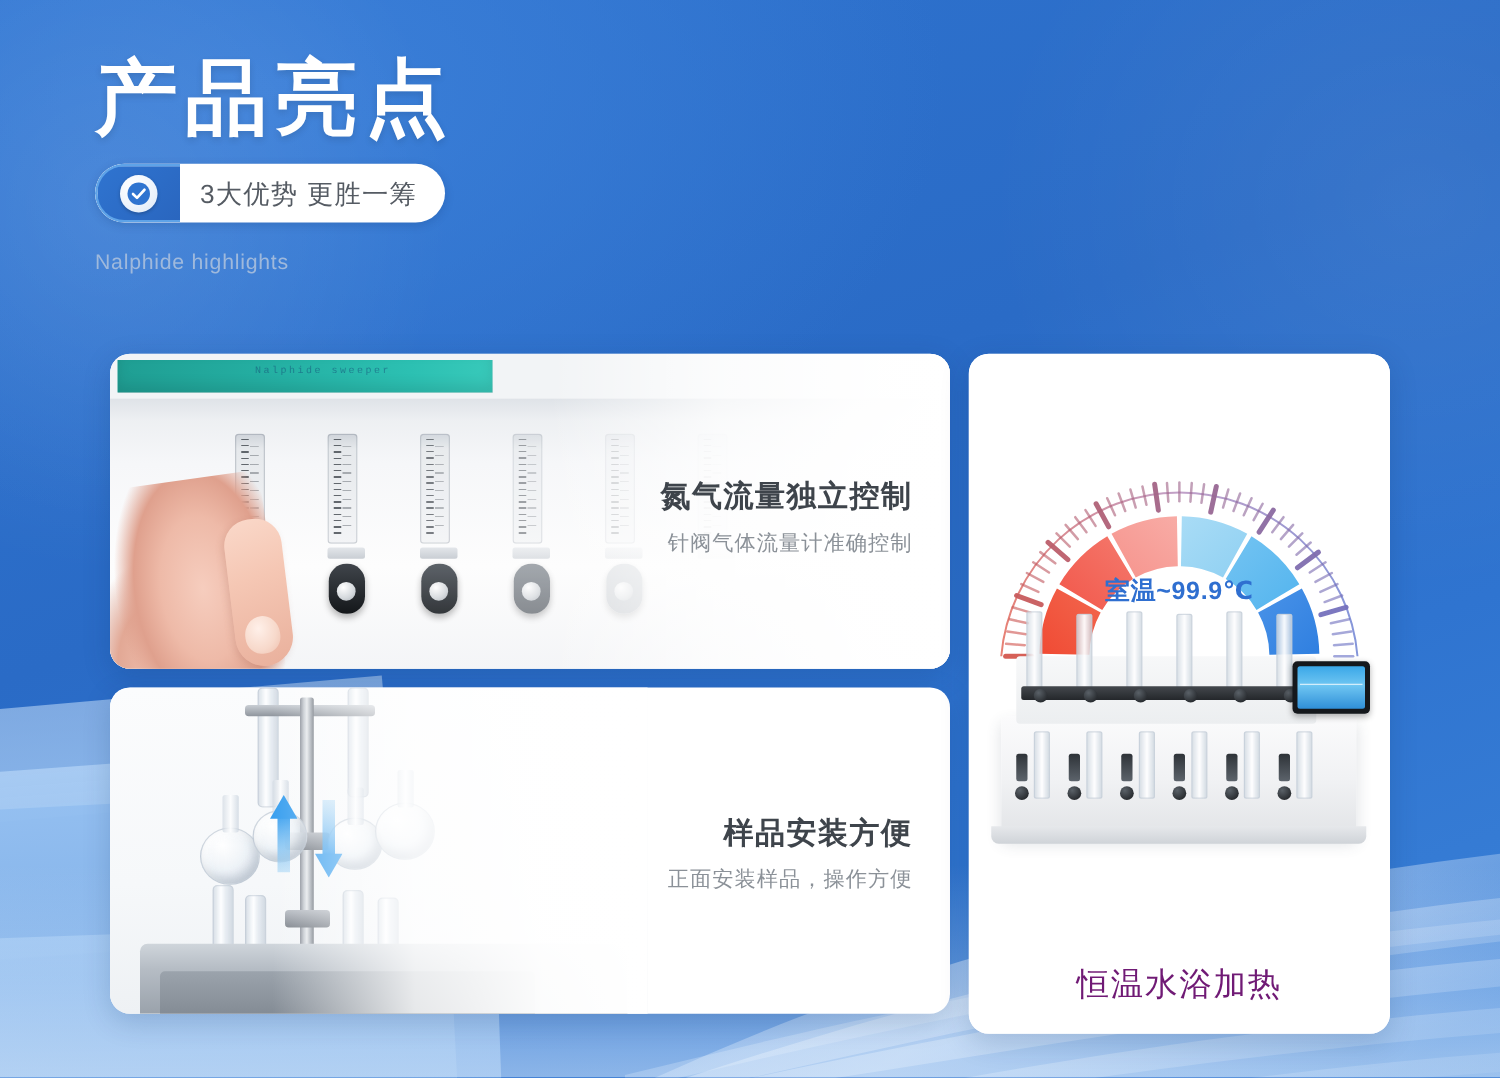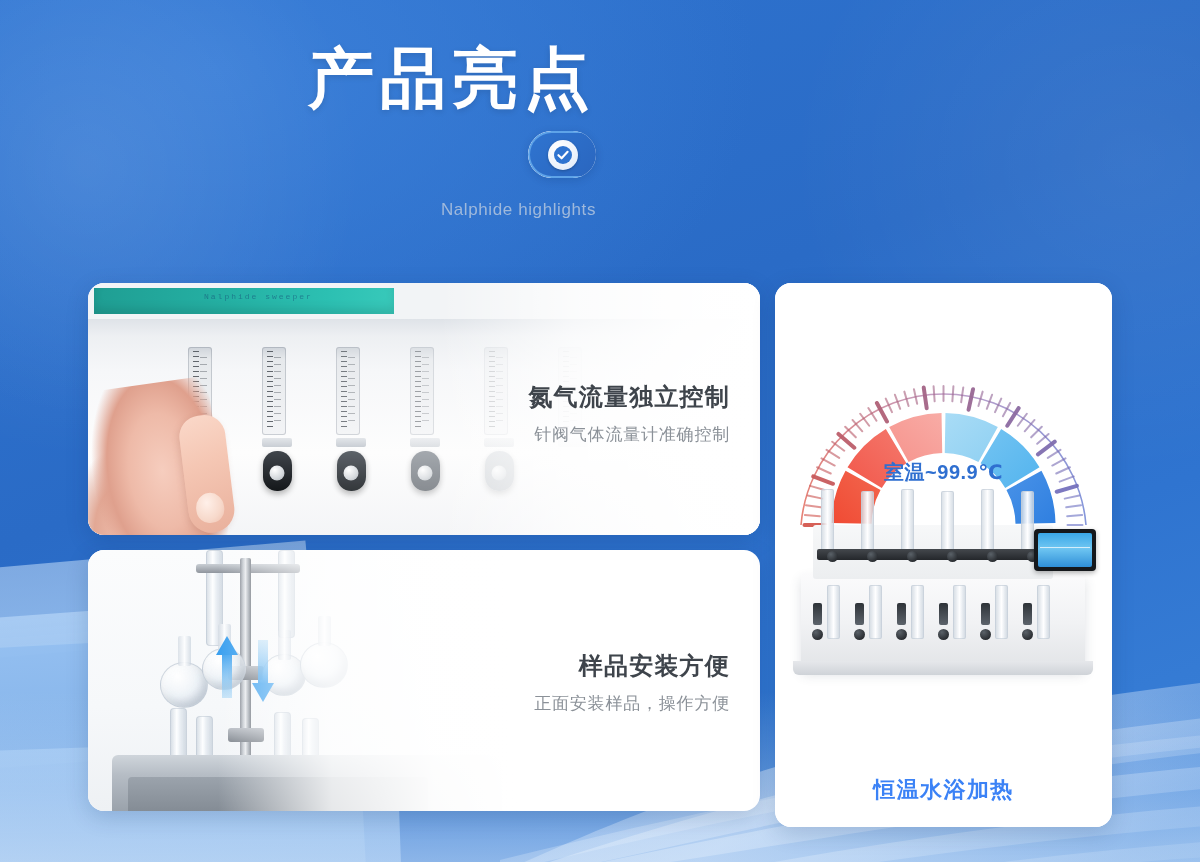--- a/index.html
+++ b/index.html
@@ -55,21 +55,21 @@
     position:absolute; right:-60px; bottom:-30px; width:760px; height:430px;
     overflow:hidden;
   }
   .wave-r svg { position:absolute; right:0; bottom:0; }
   .wave-bottom {
     position:absolute; left:0; right:0; bottom:0; height:170px;
     background:linear-gradient(180deg, rgba(255,255,255,0) 0%, rgba(196,221,250,.30) 55%, rgba(214,232,251,.55) 100%);
   }
 
   
-  .header { position:absolute; left:76px; top:44px; width:520px;text-align:right; }
+  .header { position:absolute; left:76px; top:44px; width:520px; }
   .page-title {
     font-family:"DejaVu Serif","Liberation Serif",serif;
     font-size:66px; font-weight:700; color:#ffffff;
     letter-spacing:6px; line-height:1.05;
     text-shadow:0 2px 6px rgba(0,0,0,.12);
   }
   .badge {
     margin-top:18px;
     display:inline-flex; align-items:stretch;
     height:47px; border-radius:24px;
@@ -317,21 +317,21 @@
   }
   .mach-base {
     position:absolute; left:10px; top:172px; width:300px; height:14px;
     background:linear-gradient(180deg,#e6e8eb,#cfd3d8);
     border-radius:0 0 6px 6px;
   }
   .c3-caption {
     position:absolute; left:0; right:0; bottom:22px; text-align:center;
   }
   .c3-title {
-    font-size:22px; font-weight:700; color:#3b82f6; letter-spacing:1.4px;
+    font-size:26px; font-weight:400; color:#701a75; letter-spacing:1.4px;
   }
   .c3-sub {
     margin-top:9px; font-size:15px; color:#8b9198; letter-spacing:.4px;
   }
 </style>
 </head>
 <body>
 
 <div class="bg">
   <div class="bg-base"></div>
@@ -372,20 +372,21 @@
 
   <div class="badge">
     <div class="badge-icon-wrap">
       <span class="check-circle">
         <svg width="20" height="20" viewBox="0 0 20 20">
           <circle cx="10" cy="10" r="9" fill="#2f74d0"></circle>
           <path d="M5.4 10.2 L8.6 13.3 L14.6 6.8" stroke="#ffffff" stroke-width="2.1" fill="none" stroke-linecap="round" stroke-linejoin="round"></path>
         </svg>
       </span>
     </div>
+    <div class="badge-text">3大优势 更胜一筹</div>
   </div>
 
   <div class="subtitle-en">Nalphide highlights</div>
 </div>
 
 <div class="cards">
 
   <div class="card card-left-1">
     <div class="c1-photo">
       <div class="c1-panel">

